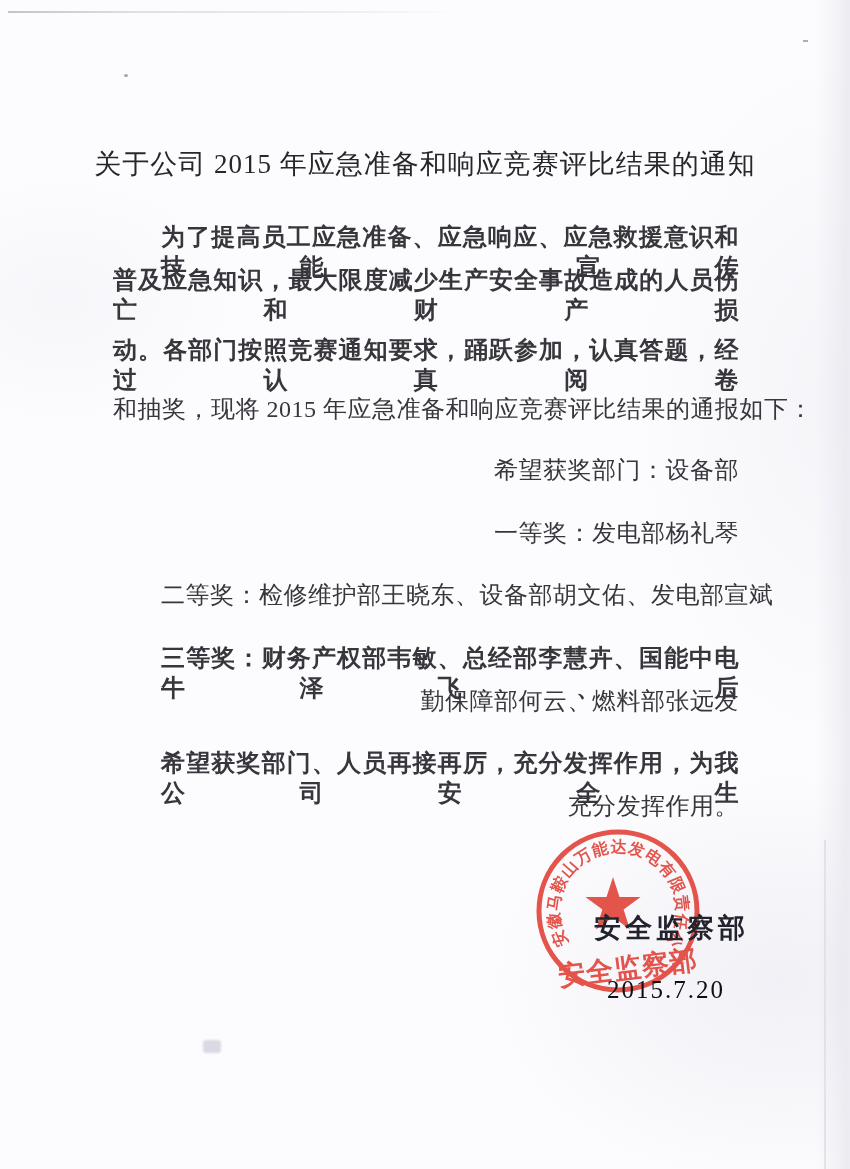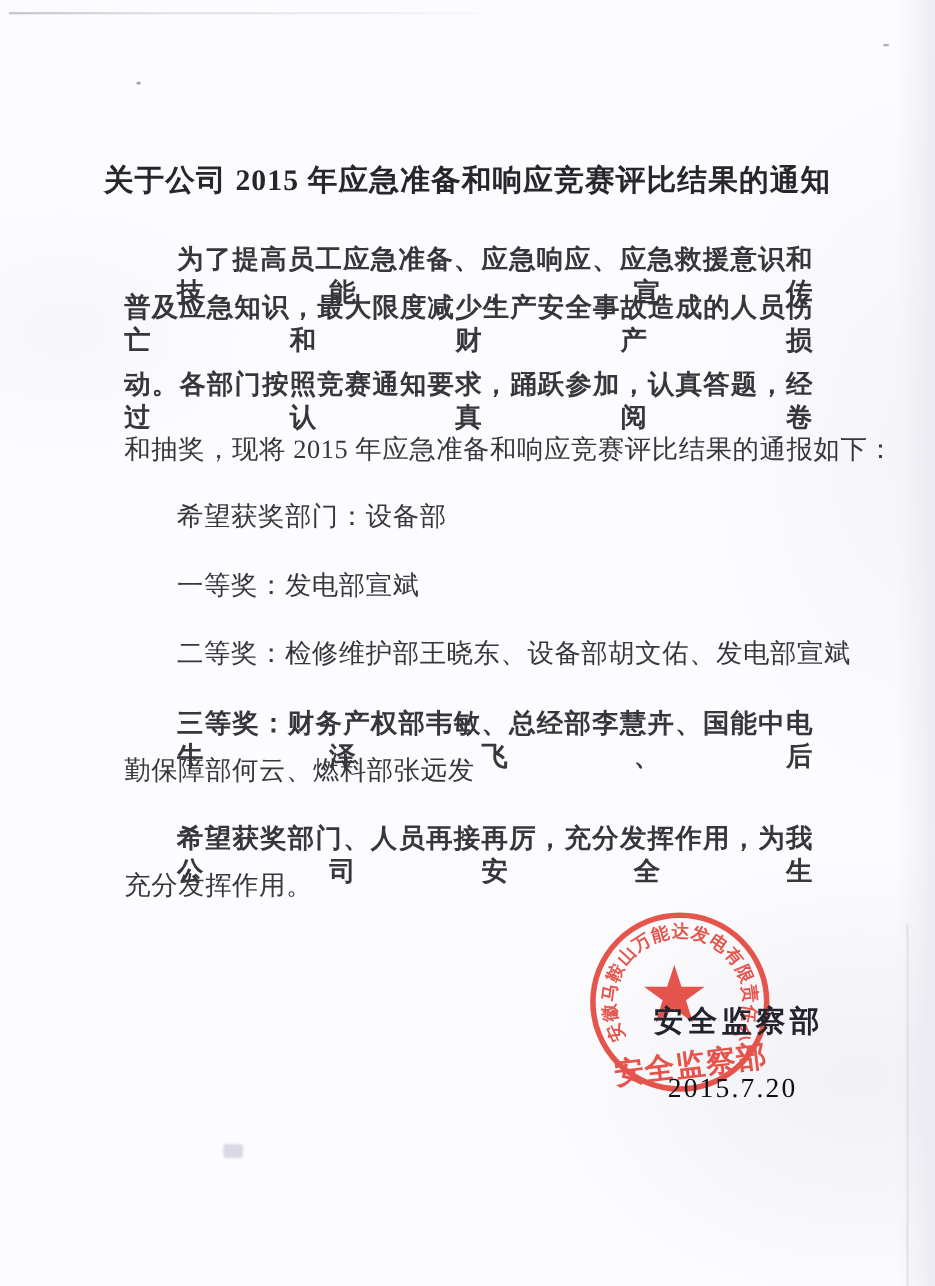--- a/index.html
+++ b/index.html
@@ -12,27 +12,28 @@
     position:absolute;inset:0;
     background:
       radial-gradient(420px 300px at 780px 980px, rgba(210,210,225,.28), rgba(210,210,225,0) 70%),
       radial-gradient(300px 500px at 840px 400px, rgba(215,215,228,.20), rgba(215,215,228,0) 70%),
       radial-gradient(260px 180px at 60px 300px, rgba(222,220,232,.18), rgba(222,220,232,0) 70%),
       linear-gradient(to right, #fcfcfe 96%, #f1f1f6 99%, #e9e9ef 100%),
       #fdfdfe;
   }
   .page-title{
     position:absolute;left:0;top:146px;width:850px;
-    text-align:center;font-size:27px;font-weight:700;color:#26262b;
+    text-align:center;font-size:27px;font-weight:400;color:#26262b;
     letter-spacing:1px;white-space:nowrap;
   }
   .line{
     position:absolute;left:113px;width:626px;box-sizing:border-box;
     font-size:24px;color:#36363c;line-height:30px;white-space:nowrap;
     letter-spacing:.5px;
+    text-align:right;
   }
   .indent{padding-left:48px;}
   .fill{white-space:normal;text-align:justify;text-align-last:justify;font-weight:bold;}
   .seal{position:absolute;left:527px;top:820px;width:182px;height:182px;z-index:1;}
   .sig-dept{
     position:absolute;left:594px;top:910px;z-index:2;
     font-size:27px;font-weight:700;color:#23232e;letter-spacing:4px;white-space:nowrap;
   }
   .sig-date{
     position:absolute;left:607px;top:976px;z-index:2;
@@ -56,21 +57,21 @@
 
   <div class="page-title"></div>
   <div class="page-title">关于公司 2015 年应急准备和响应竞赛评比结果的通知</div>
 
   <div class="line indent fill" style="top:222px">为了提高员工应急准备、应急响应、应急救援意识和技能，宣传</div>
   <div class="line fill" style="top:265px">普及应急知识，最大限度减少生产安全事故造成的人员伤亡和财产损</div>
   <div class="line fill" style="top:335px">动。各部门按照竞赛通知要求，踊跃参加，认真答题，经过认真阅卷</div>
   <div class="line" style="top:394px">和抽奖，现将 2015 年应急准备和响应竞赛评比结果的通报如下：</div>
 
   <div class="line indent" style="top:455px">希望获奖部门：设备部</div>
-  <div class="line indent" style="top:518px">一等奖：发电部宣斌</div>
+  <div class="line indent" style="top:518px">一等奖：发电部杨礼琴</div>
   <div class="line indent" style="top:580px">二等奖：检修维护部王晓东、设备部胡文佑、发电部宣斌</div>
   <div class="line indent fill" style="top:643px">三等奖：财务产权部韦敏、总经部李慧卉、国能中电牛泽飞、后</div>
   <div class="line" style="top:686px">勤保障部何云、燃料部张远发</div>
 
   <div class="line indent fill" style="top:748px">希望获奖部门、人员再接再厉，充分发挥作用，为我公司安全生</div>
   <div class="line" style="top:791px">充分发挥作用。</div>
 
   <svg class="seal" viewBox="0 0 182 182" xmlns="http://www.w3.org/2000/svg">
     <g opacity="0.84">
       <circle cx="91" cy="91" r="79" fill="none" stroke-width="5" stroke="#e0352a"></circle>

